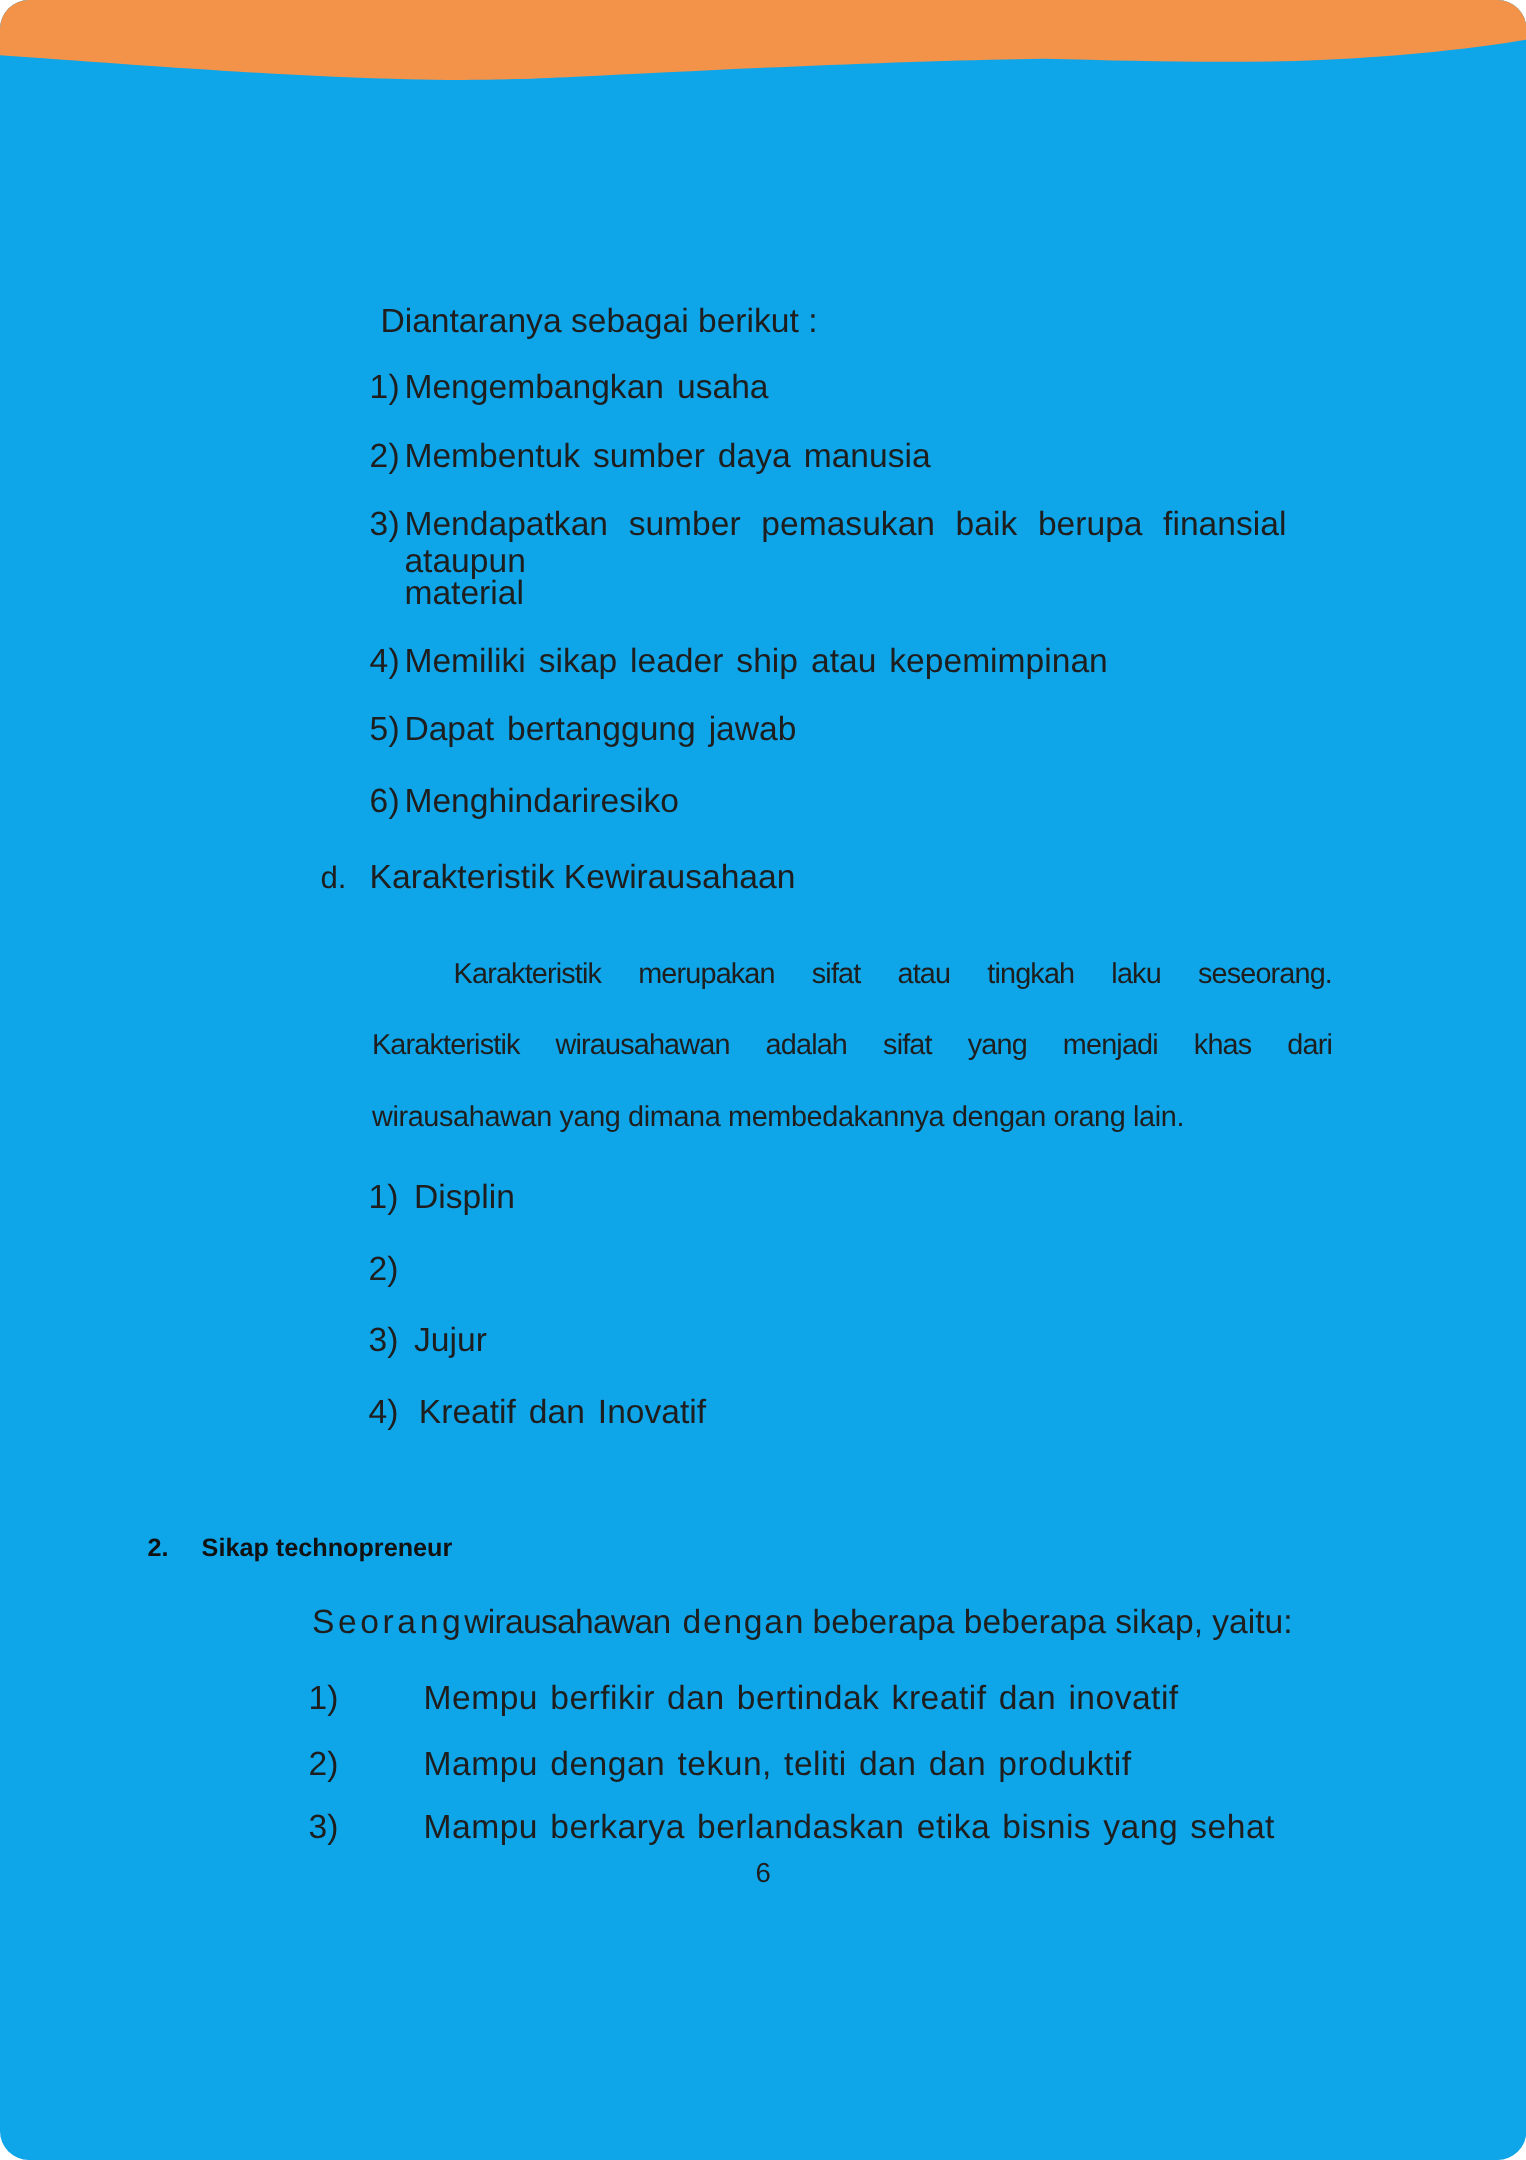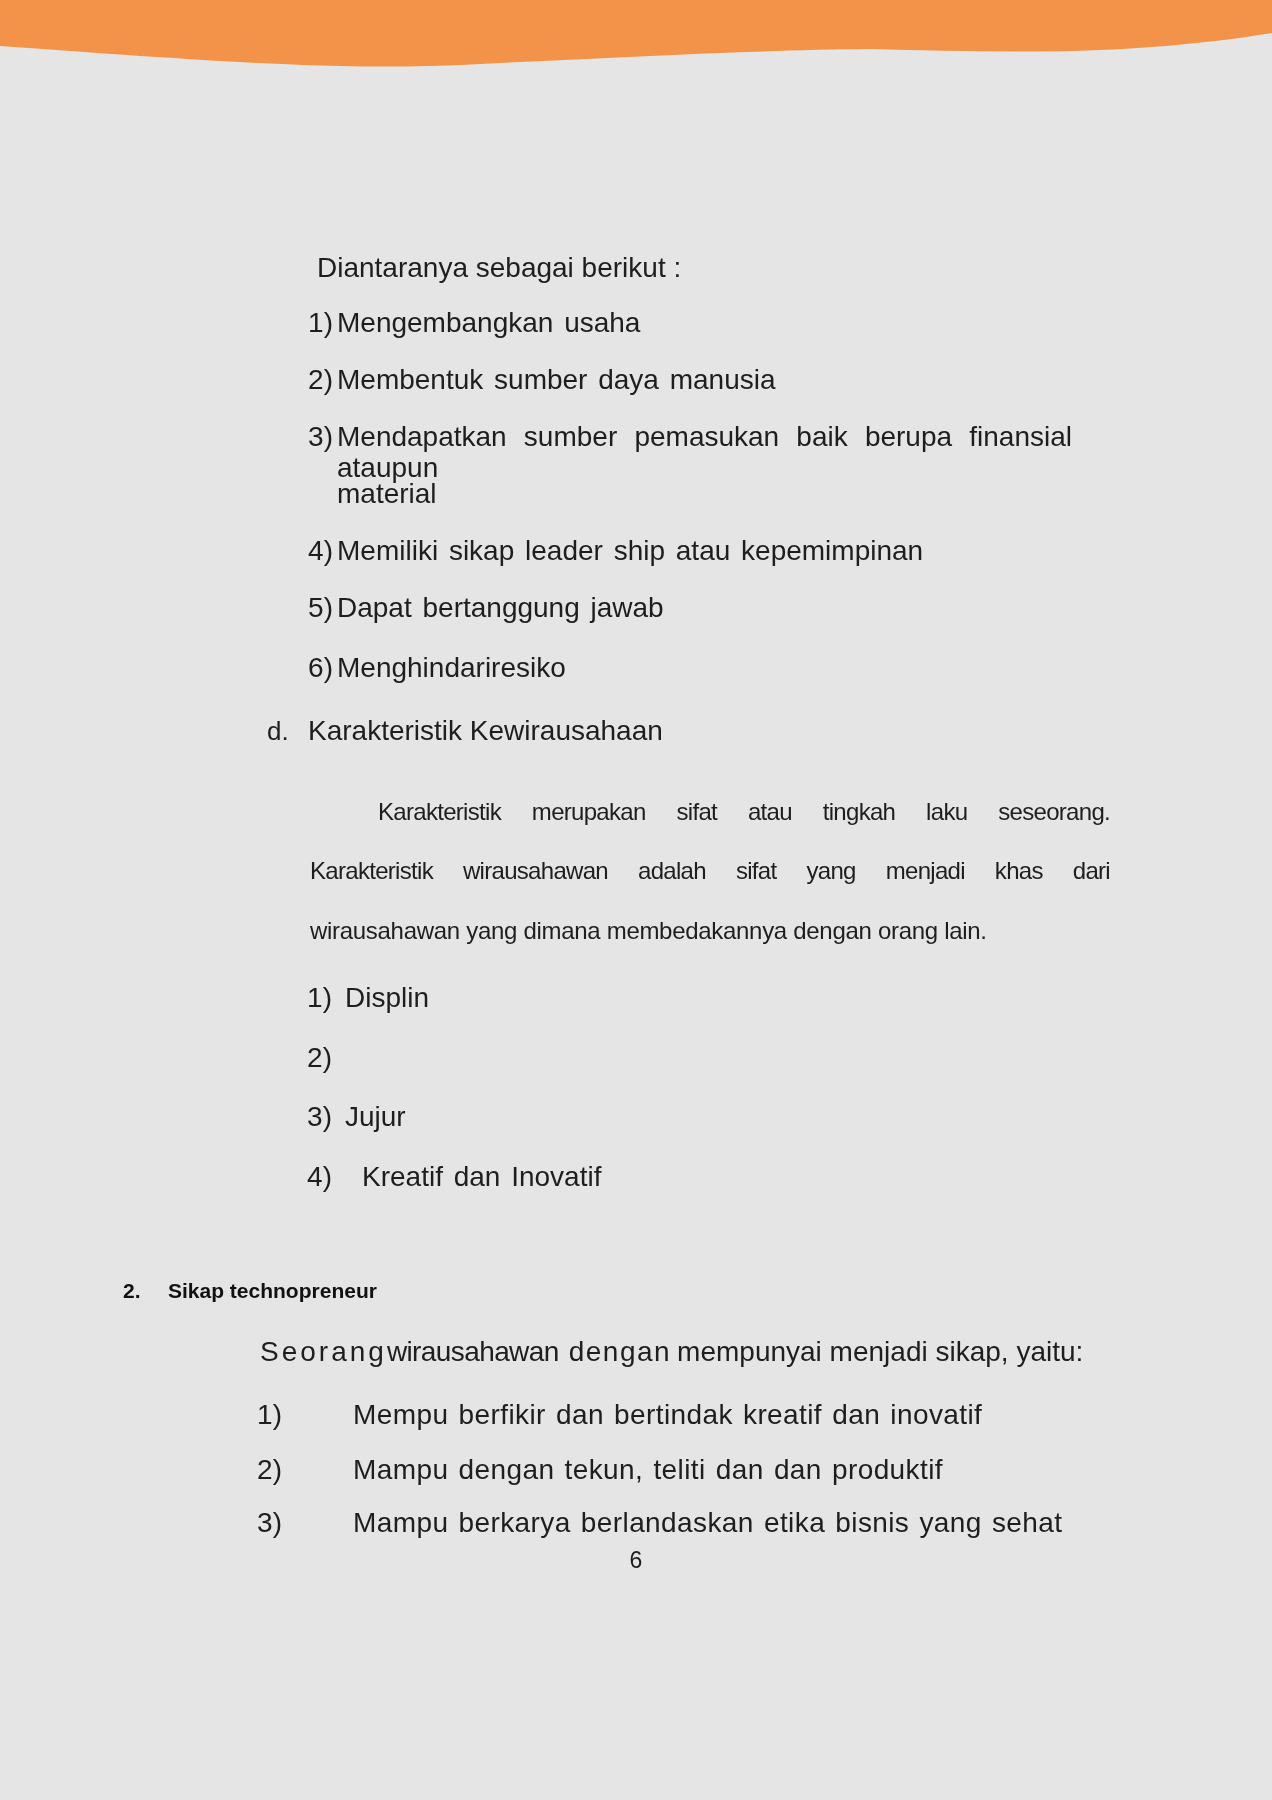--- a/index.html
+++ b/index.html
@@ -1,23 +1,24 @@
 <!DOCTYPE html>
 <html><head>
 <meta charset="utf-8">
 <style>
   html,body{margin:0;padding:0;background:#fff;}
   .page{
     position:relative;
     width:1272px;
     height:1800px;
-    background:#e5e5e5;
+    background:#0ea5e9;
     overflow:hidden;
     font-family:"Liberation Sans","DejaVu Sans",sans-serif;
     color:#1e1e1e;
+    border-radius:24px;
   }
   .wave{position:absolute;top:0;left:0;display:block;}
   .tl{position:absolute;white-space:nowrap;font-size:28px;line-height:1.1;}
   .num{letter-spacing:0.2px;}
   .itxt{word-spacing:3px;}
   .just{
     white-space:normal;
     text-align:justify;
     text-align-last:justify;
     overflow:hidden;
@@ -80,27 +81,27 @@
 
   <div class="tl num" style="left:307px;top:983px">1)</div>
   <div class="tl itxt" style="left:345px;top:983px">Displin</div>
 
   <div class="tl num" style="left:307px;top:1043px">2)</div>
 
   <div class="tl num" style="left:307px;top:1102px">3)</div>
   <div class="tl itxt" style="left:345px;top:1102px">Jujur</div>
 
   <div class="tl num" style="left:307px;top:1162px">4)</div>
-  <div class="tl itxt" style="left:362px;top:1162px">Kreatif dan Inovatif</div>
+  <div class="tl itxt" style="left:349px;top:1162px">Kreatif dan Inovatif</div>
 
   <div class="tl head2" style="left:123px;top:1279px">2.</div>
   <div class="tl head2" style="left:168px;top:1279px">Sikap technopreneur</div>
 
   <div class="tl" style="left:260px;top:1337px">
-    <span class="seg seg-wide">Seorang</span><span class="seg seg-cond">wirausahawan</span><span class="seg seg-mid">dengan</span><span class="seg">mempunyai menjadi sikap, yaitu:</span>
+    <span class="seg seg-wide">Seorang</span><span class="seg seg-cond">wirausahawan</span><span class="seg seg-mid">dengan</span><span class="seg">beberapa beberapa sikap, yaitu:</span>
   </div>
 
   <div class="tl num" style="left:257px;top:1400px">1)</div>
   <div class="tl slist" style="left:353px;top:1400px">Mempu berfikir dan bertindak kreatif dan inovatif</div>
 
   <div class="tl num" style="left:257px;top:1455px">2)</div>
   <div class="tl slist" style="left:353px;top:1455px">Mampu dengan tekun, teliti dan dan produktif</div>
 
   <div class="tl num" style="left:257px;top:1508px">3)</div>
   <div class="tl slist" style="left:353px;top:1508px">Mampu berkarya berlandaskan etika bisnis yang sehat</div>

